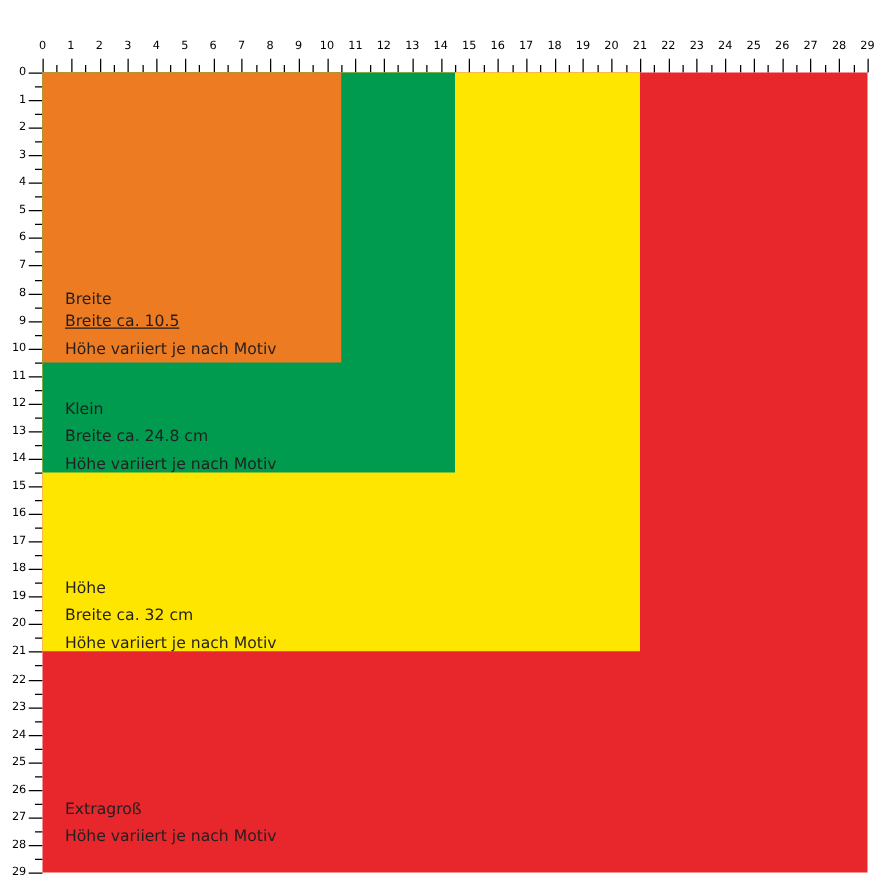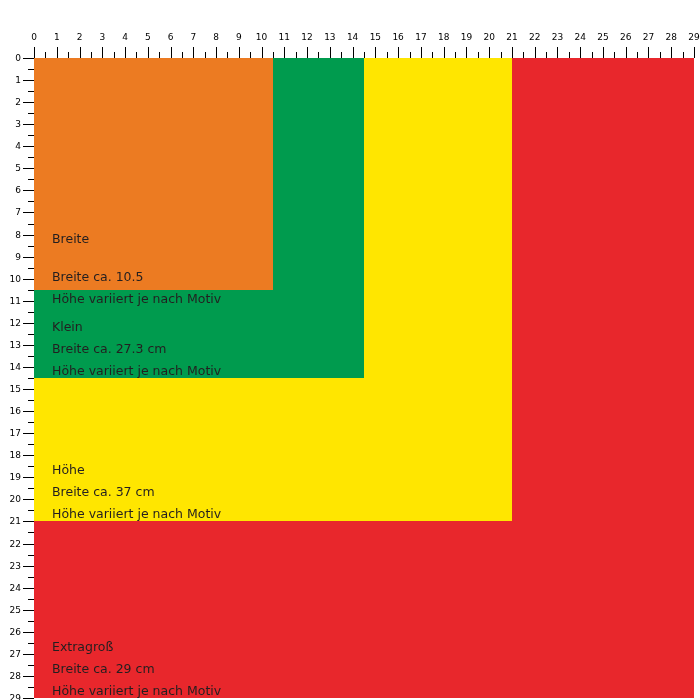--- a/index.html
+++ b/index.html
@@ -292,33 +292,32 @@
     </div>
 
   <div id="plot">
 
   <div class="block" style="width: 660px; height: 640px; background: rgb(232, 39, 44);"></div>
       <div class="block" style="width: 477.931px; height: 463.448px; background: rgb(255, 230, 0);"></div>
       <div class="block" style="width: 330px; height: 320px; background: rgb(0, 155, 78);"></div>
       <div class="block" style="width: 238.966px; height: 231.724px; background: rgb(236, 123, 34);"></div>
       <div class="caption" style="left: 18px; top: 173.724px;">
         <div>Breite</div>
-        <div style="margin-top: 25px;">Breite ca. 10.5</div>
+        <div style="margin-top: 5px; text-decoration: underline;">Breite ca. 10.5</div>
         <div style="margin-top: 9px;">Höhe variiert je nach Motiv</div>
       </div>
       <div class="caption" style="left: 18px; top: 262px;">
         <div>Klein</div>
-        <div style="margin-top: 9px;">Breite ca. 27.3 cm</div>
+        <div style="margin-top: 9px;">Breite ca. 24.8 cm</div>
         <div style="margin-top: 9px;">Höhe variiert je nach Motiv</div>
       </div>
       <div class="caption" style="left: 18px; top: 405.448px;">
         <div>Höhe</div>
-        <div style="margin-top: 9px;">Breite ca. 37 cm</div>
+        <div style="margin-top: 9px;">Breite ca. 32 cm</div>
         <div style="margin-top: 9px;">Höhe variiert je nach Motiv</div>
       </div>
       <div class="caption" style="left: 18px; top: 582px;">
         <div>Extragroß</div>
-        <div style="margin-top: 9px;">Breite ca. 29 cm</div>
         <div style="margin-top: 9px;">Höhe variiert je nach Motiv</div>
       </div>
     </div>
 
 </div>
 
 </body></html>

